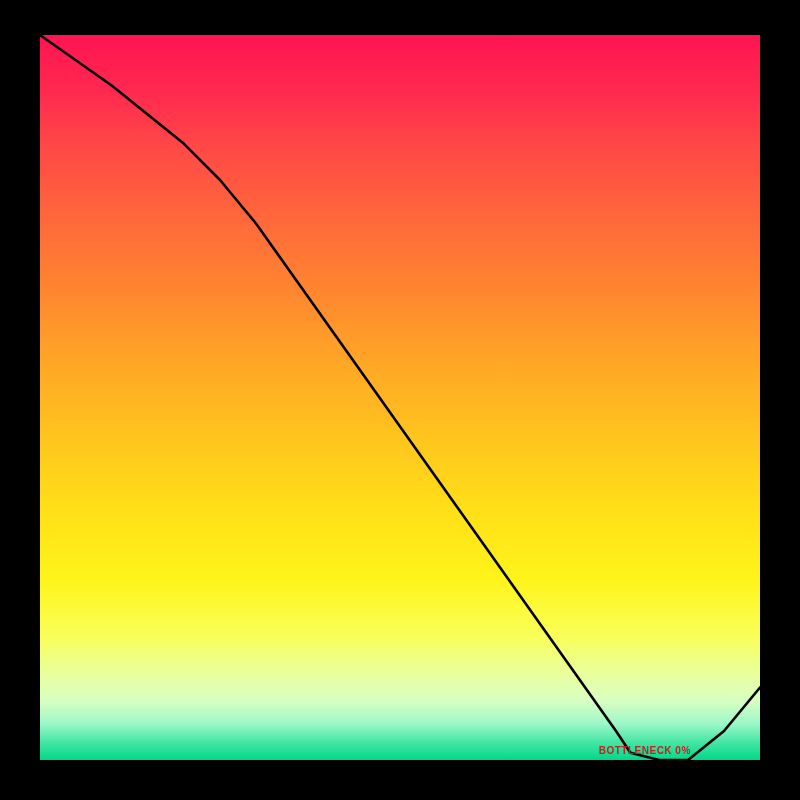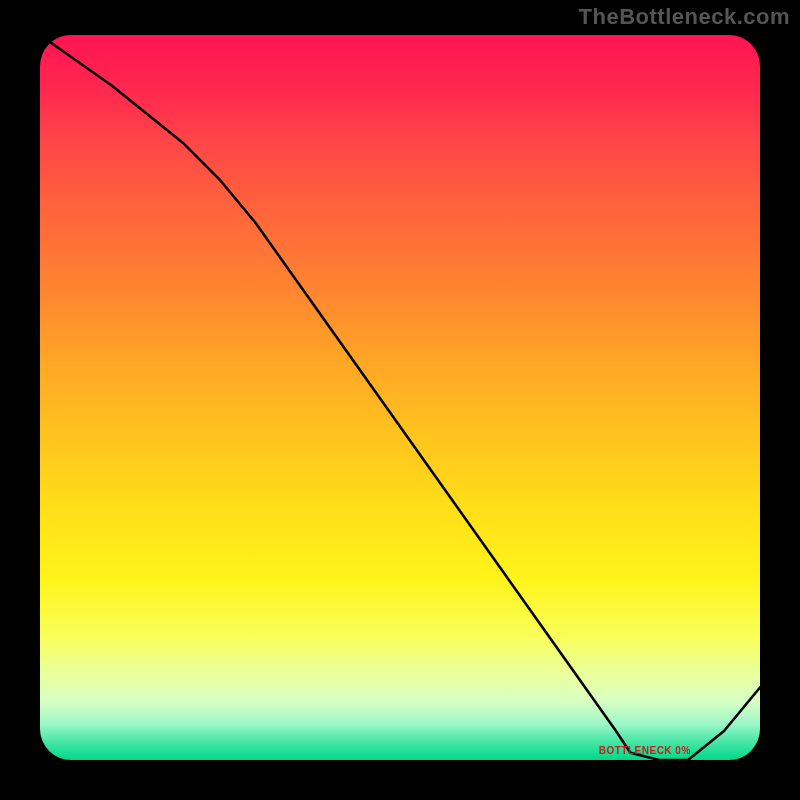--- a/index.html
+++ b/index.html
@@ -45,21 +45,20 @@
       #ffc31e 55%,
       #ffde18 65%,
       #fff41a 75%,
       #f9ff5a 83%,
       #eaff9c 88%,
       #d6ffc3 92%,
       #9cf7c9 95%,
       #46e6a4 97.5%,
       #00d88a 100%
     );
-    border-radius: 31px;
   }
   .plot svg {
     position: absolute;
     left: 0;
     top: 0;
     width: 100%;
     height: 100%;
     overflow: visible;
   }
   .annotation {
@@ -71,21 +70,20 @@
     font-family: Arial, sans-serif;
     letter-spacing: 0.5px;
     white-space: nowrap;
     transform: translateX(-50%);
   }
 </style>
 </head>
 <body>
 
 <div class="outer">
-  <div class="watermark">TheBottleneck.com</div>
 
   <div class="plot">
     <svg viewBox="0 0 720 725" preserveAspectRatio="none">
       <path id="curve-path" fill="none" stroke="#000" stroke-width="2.6" stroke-linejoin="round" stroke-linecap="round" d="M0.0 0.0 L72.0 50.8 L144.0 108.8 L180.0 145.0 L216.0 188.5 L288.0 290.0 L360.0 391.5 L432.0 493.0 L504.0 594.5 L576.0 696.0 L590.4 717.8 L619.2 725.0 L648.0 725.0 L684.0 696.0 L720.0 652.5"></path>
     </svg>
     <div id="anno" class="annotation" style="left: 604.8px;">BOTTLENECK 0%</div>
   </div>
 </div>
 
 </body></html>

